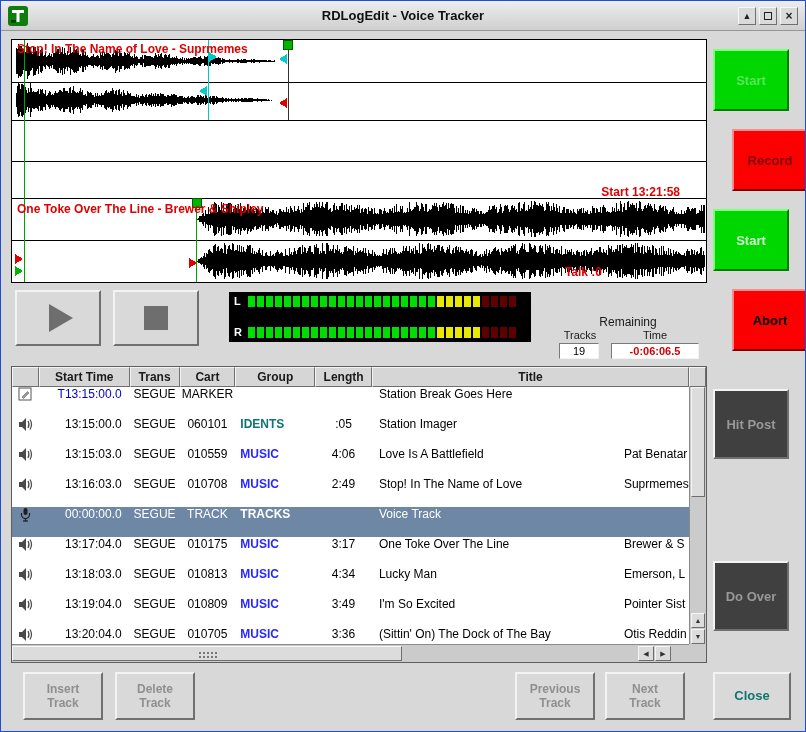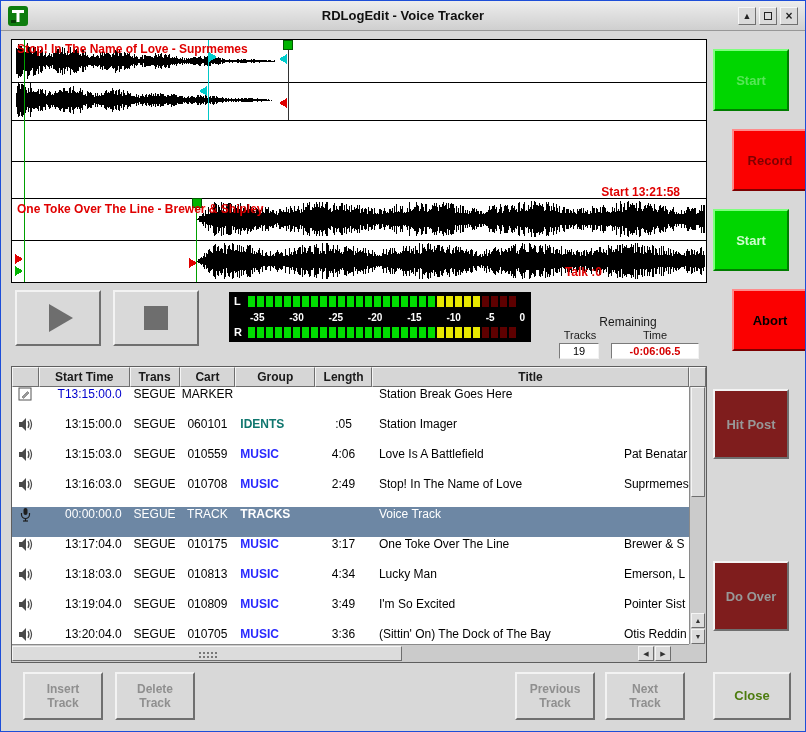--- a/index.html
+++ b/index.html
@@ -21,21 +21,21 @@
   .wave-label{position:absolute;font-size:12px;font-weight:bold;color:var(--wave-red,#e00000);white-space:nowrap;}
   .wt1{left:5px;top:2px;}
   .wstart{right:26px;top:145px;}
   .wt2{left:5px;top:162px;}
   .wtalk{right:104px;top:225px;}
 
   
   .side-btn{position:absolute;left:712px;width:76px;display:flex;align-items:center;justify-content:center;font-weight:bold;font-size:13px;cursor:default;}
   .btn-green{background:var(--btn-green,#00d600);border:2px solid;border-color:#7dff7d #007d00 #007d00 #7dff7d;}
   .btn-red{background:var(--btn-red,#fb0000);border:2px solid;border-color:#ff8a8a #7d0000 #7d0000 #ff8a8a;margin-left:19px;}
-  .btn-gray{background:#7f1d1d;border:2px solid;border-color:#f3f3f3 #6f6f6f #6f6f6f #f3f3f3;}
+  .btn-gray{background:#404040;border:2px solid;border-color:#f3f3f3 #6f6f6f #6f6f6f #f3f3f3;}
   .sb1{top:48px;height:62px;color:#57e657;}
   .sb2{top:128px;height:62px;color:#7e0000;}
   .sb3{top:208px;height:62px;color:#cdfdcd;}
   .sb4{top:288px;height:62px;color:#000;}
   .sb5{top:388px;height:70px;color:#989898;}
   .sb6{top:560px;height:70px;color:#989898;}
 
   
   .t-btn{position:absolute;top:289px;width:86px;height:56px;background:#d9d9d9;border:2px solid;border-color:#f3f3f3 #6f6f6f #6f6f6f #f3f3f3;display:flex;align-items:center;justify-content:center;cursor:default;}
   .play{left:14px;} .stop{left:112px;}
@@ -84,21 +84,21 @@
   .harrow{position:absolute;top:1px;width:16px;height:15px;background:#dcdcdc;border:1px solid;border-color:#f5f5f5 #6e6e6e #6e6e6e #f5f5f5;display:flex;align-items:center;justify-content:center;font-size:7px;color:#333;}
   .left{right:35px;} .right{right:18px;}
   .corner{position:absolute;right:0;bottom:0;width:17px;height:18px;background:#cbcbcb;}
 
   
   .bot-btn{position:absolute;top:671px;height:48px;background:#d9d9d9;border:2px solid;border-color:#f3f3f3 #6f6f6f #6f6f6f #f3f3f3;display:flex;flex-direction:column;align-items:center;justify-content:center;font-weight:bold;font-size:12px;line-height:1.2;color:#8f8f8f;cursor:default;}
   .bb-insert{left:22px;width:80px;}
   .bb-delete{left:114px;width:80px;}
   .bb-prev{left:514px;width:80px;}
   .bb-next{left:604px;width:80px;}
-  .bb-close{left:712px;width:78px;color:#4d7c0f;font-size:13px;}
+  .bb-close{left:712px;width:78px;color:#0f766e;font-size:13px;}
 </style>
 </head>
 <body>
 
 <div class="window">
 
   <div class="titlebar">
     <div class="tb-left">
       <svg width="20" height="20">
         <rect x="0" y="0" width="20" height="20" rx="3" fill="#0e7d0e"></rect>
@@ -193,30 +193,20 @@
           <span class="seg" style="background: rgb(232, 232, 0);"></span>
           <span class="seg" style="background: rgb(232, 232, 0);"></span>
           <span class="seg" style="background: rgb(232, 232, 0);"></span>
           <span class="seg" style="background: rgb(232, 232, 0);"></span>
           <span class="seg" style="background: rgb(94, 0, 0);"></span>
           <span class="seg" style="background: rgb(94, 0, 0);"></span>
           <span class="seg" style="background: rgb(94, 0, 0);"></span>
           <span class="seg" style="background: rgb(94, 0, 0);"></span>
         </div>
     </div>
-    <div class="mscale">
-        <span>-35</span>
-        <span>-30</span>
-        <span>-25</span>
-        <span>-20</span>
-        <span>-15</span>
-        <span>-10</span>
-        <span>-5</span>
-        <span>0</span>
-      </div>
     <div class="mrow">
       <span class="mlabel">R</span>
       <div class="segs">
           <span class="seg" style="background: rgb(0, 221, 0);"></span>
           <span class="seg" style="background: rgb(0, 221, 0);"></span>
           <span class="seg" style="background: rgb(0, 221, 0);"></span>
           <span class="seg" style="background: rgb(0, 221, 0);"></span>
           <span class="seg" style="background: rgb(0, 221, 0);"></span>
           <span class="seg" style="background: rgb(0, 221, 0);"></span>
           <span class="seg" style="background: rgb(0, 221, 0);"></span>

